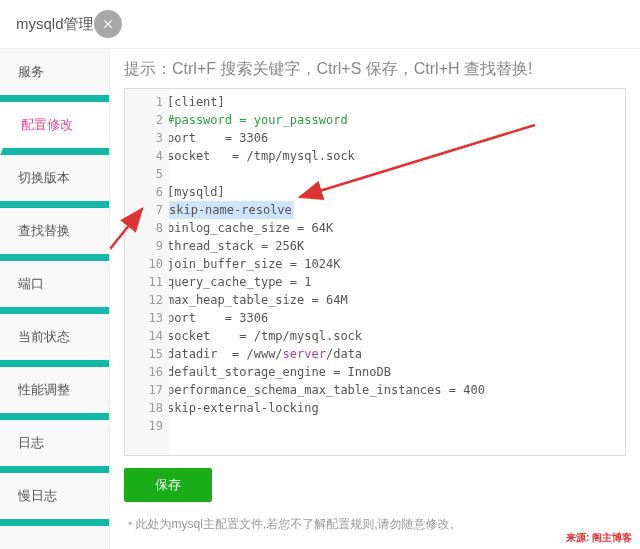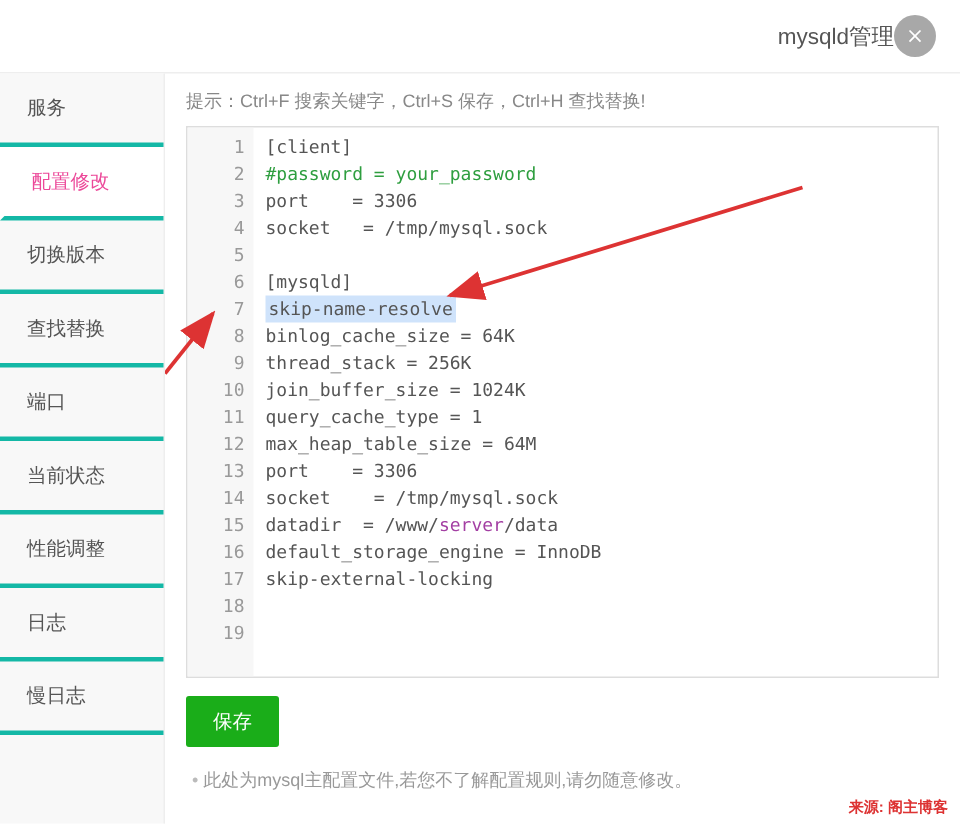--- a/index.html
+++ b/index.html
@@ -1,35 +1,35 @@
 <!DOCTYPE html>
 <html><head>
 <meta charset="utf-8">
 <style>
 *{margin:0;padding:0;box-sizing:border-box}
 body{font-family:"Microsoft YaHei",Arial,sans-serif;font-size:13px;color:#333;background:#fff;width:640px;height:549px;overflow:hidden;position:relative}
-.header{padding:10px 16px;border-bottom:1px solid #eee;display:flex;align-items:center;justify-content:flex-end}
+.header{padding:10px 16px;border-bottom:1px solid #eee;display:flex;align-items:center;justify-content:flex-start}
 .title{font-size:15px;color:#555}
 .close{width:28px;height:28px;border-radius:50%;background:#a8a8a8;display:flex;align-items:center;justify-content:center;cursor:pointer}
 .close svg{width:14px;height:14px;fill:#fff}
 .body{display:flex;height:calc(100% - 44px)}
 .sidebar{width:110px;background:#f8f8f8;border-right:1px solid #eee}
-.tab{padding:14px 18px;font-size:13px;color:#555;cursor:pointer;border-bottom:3px solid #14b8a6}
+.tab{padding:14px 18px;font-size:13px;color:#555;cursor:pointer;border-bottom:7px solid #14b8a6}
 .tab.active{background:#fff;color:#ec4899;border-left:3px solid transparent}
 .main{flex:1;padding:10px 14px 0 14px;overflow:hidden;position:relative}
-.hint{font-size:12px;color:#888;margin-bottom:8px}
+.hint{font-size:16px;color:#888;margin-bottom:8px}
 .editor{border:1px solid #ddd;height:368px;overflow:hidden;font-family:Consolas,Monaco,monospace;font-size:12px;line-height:18px;background:#fff;position:relative}
 .gutter{position:absolute;left:0;top:0;width:44px;background:#f7f7f7;text-align:right;color:#999;padding:4px 6px 4px 0;height:100%}
-.code{margin-left:44px;padding:4px 0 4px 8px;color:#555}
+.code{margin-left:34px;padding:4px 0 4px 8px;color:#555}
 .ln{height:18px}
 .cl{height:18px;white-space:pre}
 .hl{background:#cfe3fb;display:inline-block;padding:0 2px}
 .green{color:#2e9e3f}
 .purple{color:#a33fa3}
-.save{margin-top:12px;background:#1aad19;color:#fff;border:none;padding:8px 18px;font-size:13px;border-radius:2px;cursor:pointer}
+.save{margin-top:12px;background:#1aad19;color:#fff;border:none;padding:8px 31px;font-size:13px;border-radius:2px;cursor:pointer}
 .note{margin-top:14px;font-size:12px;color:#999;padding-left:4px}
 .note::before{content:"• ";color:#bbb}
 .arrows{position:absolute;top:0;left:0;pointer-events:none}
 .src{position:absolute;right:8px;bottom:4px;font-size:10px;color:#d33;font-weight:700}
 </style>
 </head>
 <body>
 
 <div class="header">
   <span class="title">mysqld管理</span>
@@ -86,20 +86,21 @@
           <div class="cl"><span class="hl">skip-name-resolve</span></div>
           <div class="cl"><span>binlog_cache_size = 64K</span></div>
           <div class="cl"><span>thread_stack = 256K</span></div>
           <div class="cl"><span>join_buffer_size = 1024K</span></div>
           <div class="cl"><span>query_cache_type = 1</span></div>
           <div class="cl"><span>max_heap_table_size = 64M</span></div>
           <div class="cl"><span>port    = 3306</span></div>
           <div class="cl"><span>socket    = /tmp/mysql.sock</span></div>
           <div class="cl"><span>datadir  = /www/</span><span class="purple">server</span><span>/data</span></div>
           <div class="cl"><span>default_storage_engine = InnoDB</span></div>
+          <div class="cl"><span>performance_schema_max_table_instances = 400</span></div>
           <div class="cl"><span>skip-external-locking</span></div>
         </div>
     </div>
     <button class="save">保存</button>
     <div class="note">此处为mysql主配置文件,若您不了解配置规则,请勿随意修改。</div>
 
     <svg class="arrows" width="520" height="420">
       <defs>
           <marker id="ah" markerWidth="10" markerHeight="8" refX="9" refY="4" orient="auto">
             <polygon points="0 0, 10 4, 0 8" fill="#d33"></polygon>

